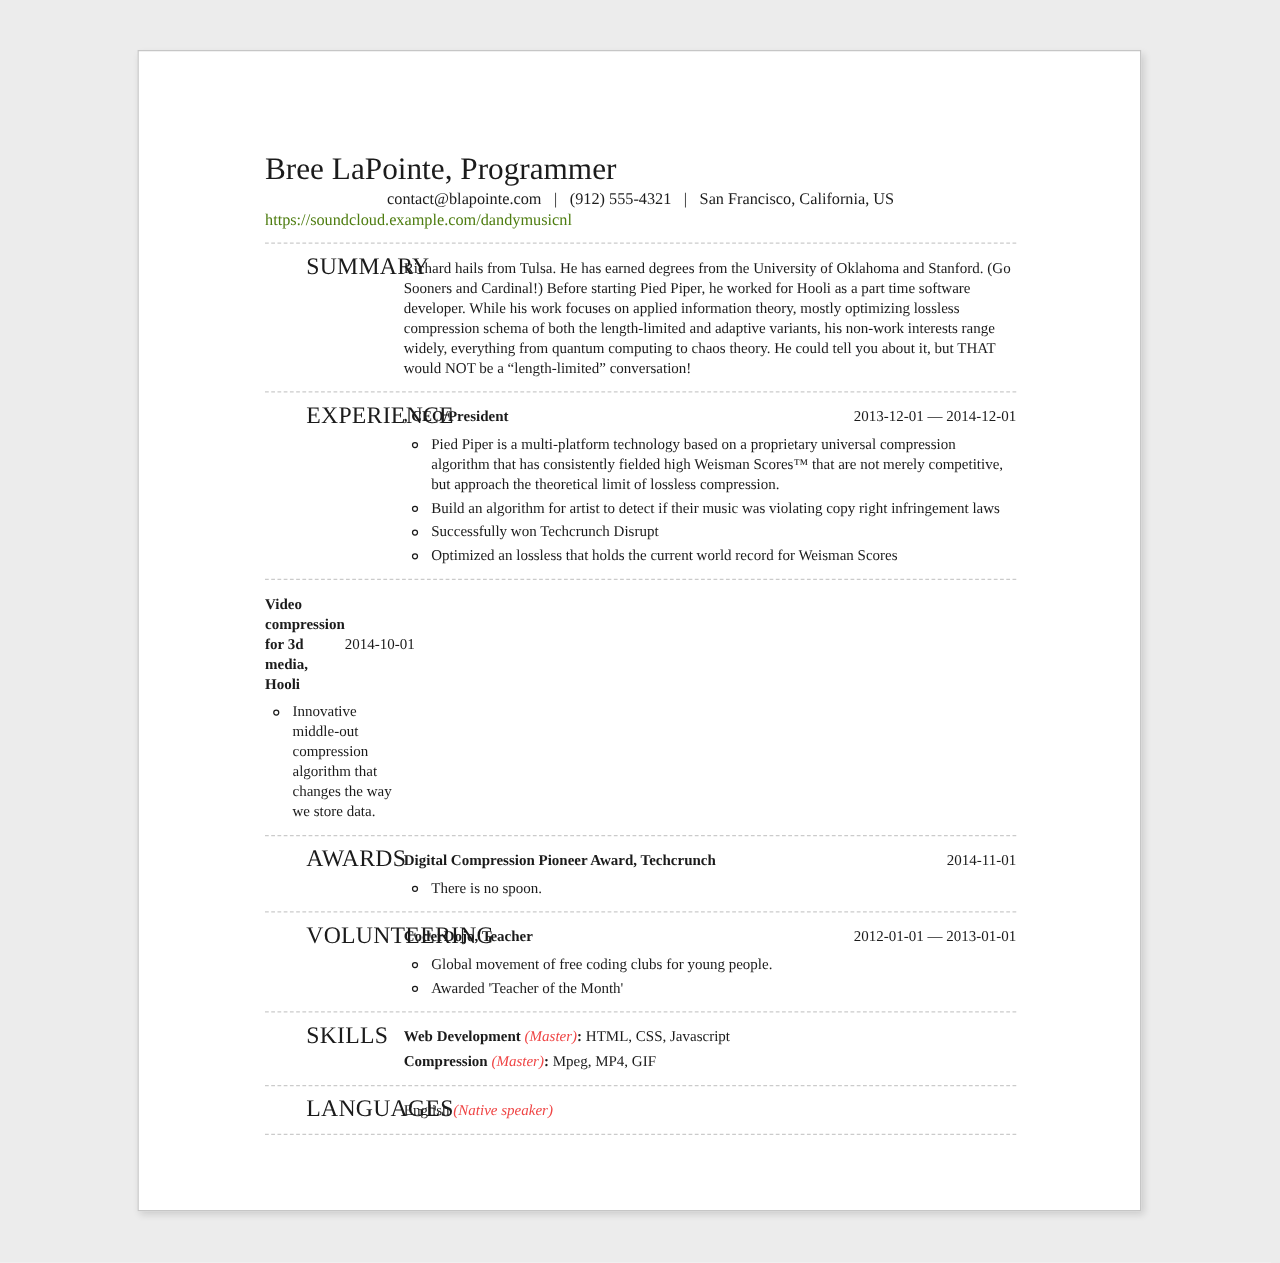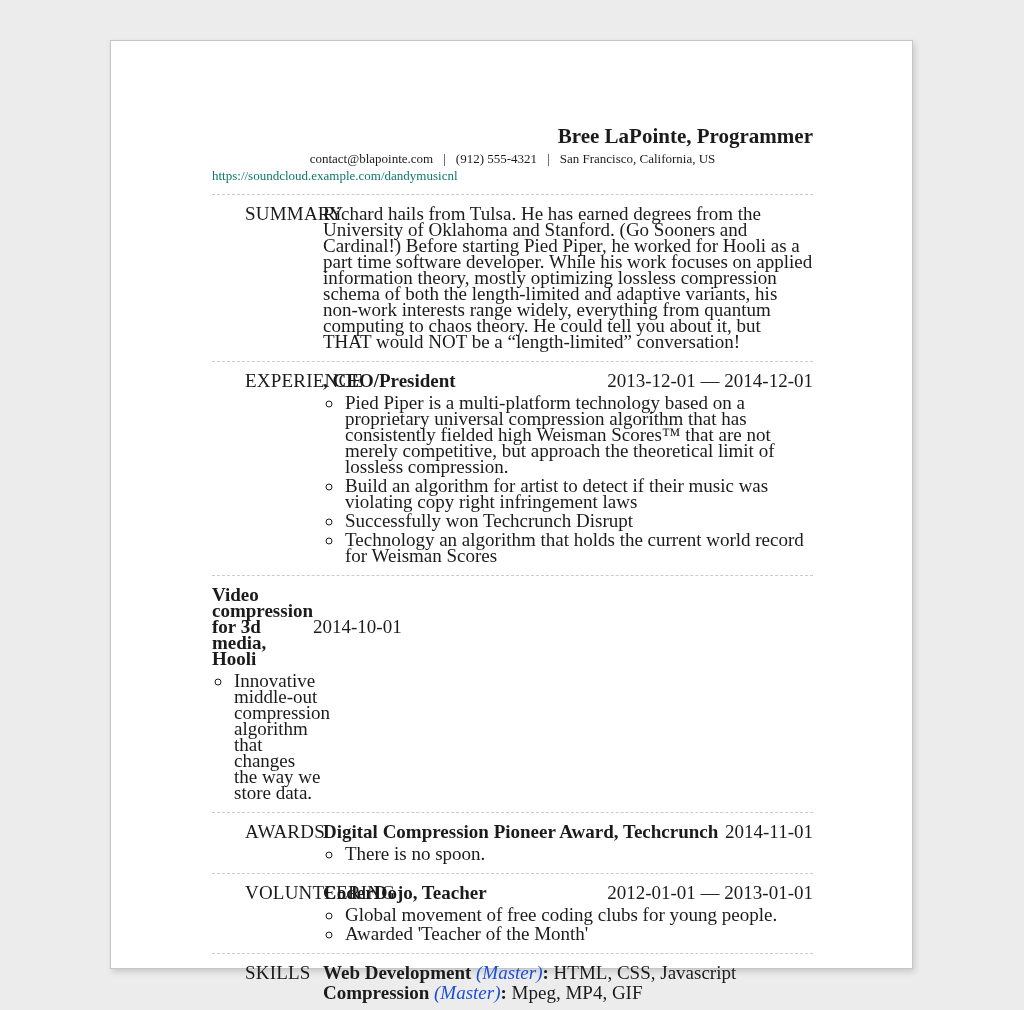--- a/index.html
+++ b/index.html
@@ -16,64 +16,63 @@
     left: 110px; top: 40px;
     width: 803px; height: 929px;
     background: #ffffff;
     border: 1px solid #c6c6c6;
     box-shadow: 2px 3px 6px rgba(0,0,0,0.14);
   }
   .inner { padding: 83px 99px 0 101px; }
 
   
   .name {
-    font-size: 21px;
-    font-weight: 700;
+    font-size: 25px;
+    font-weight: 400;
     line-height: 24px;
     margin: 0;
-    text-align: right;
   }
   .contact-line {
     margin-top: 3px;
     font-size: 13px;
     line-height: 16px;
     white-space: nowrap;
     text-align: center;
   }
   .contact-line .sep { margin: 0 10px; }
   .link-line { margin-top: 1px; font-size: 13px; line-height: 16px; }
-  .link-line a { color: #0f766e; text-decoration: none; cursor: pointer; }
+  .link-line a { color: #4d7c0f; text-decoration: none; cursor: pointer; }
 
   
   .sections { margin-top: 10px; border-bottom: 1px dashed #cbcbcb; }
   section {
     border-top: 1px dashed #cbcbcb;
     padding: 11px 0;
     display: grid;
     grid-template-columns: 111px auto;
   }
   .label { font-size: 19px; line-height: 16px; letter-spacing: 0.2px; margin-left: 33px; }
-  .body  { font-size: 19px; line-height: 16px; }
+  .body  { font-size: 12px; line-height: 16px; }
   .body p { margin: 0; }
 
   .titlerow { display: flex; justify-content: space-between; align-items: center; }
   .title { font-weight: bold; }
   .date  { font-weight: normal; white-space: nowrap; }
 
   ul { list-style: circle; margin: 6px 0 0 0; padding-left: 21px; }
   li { margin-bottom: 3px; padding-left: 1px; }
   li:last-child { margin-bottom: 0; }
   ul.courses { display: grid; grid-template-columns: 158px auto; }
   ul.courses li { margin-bottom: 0; }
 
   .degree-line { line-height: 16px; }
   .skill-line { margin-bottom: 4px; }
   .skill-line:last-child { margin-bottom: 0; }
   .bold { font-weight: bold; }
-  .muted { color: #1d4ed8; font-style: italic; }
+  .muted { color: #ef4444; font-style: italic; }
 </style>
 </head>
 <body>
 
 <div class="paper">
   <div class="inner">
 
     <header>
       <h1 class="name">Bree LaPointe, Programmer</h1>
       <div class="contact-line">
@@ -97,21 +96,21 @@
         <div class="label">EXPERIENCE</div>
         <div class="body">
           <div class="titlerow">
             <span class="title">, CEO/President</span>
             <span class="date">2013-12-01 — 2014-12-01</span>
           </div>
           <ul>
             <li>Pied Piper is a multi-platform technology based on a proprietary universal compression algorithm that has consistently fielded high Weisman Scores™ that are not merely competitive, but approach the theoretical limit of lossless compression.</li>
             <li>Build an algorithm for artist to detect if their music was violating copy right infringement laws</li>
             <li>Successfully won Techcrunch Disrupt</li>
-            <li>Technology an algorithm that holds the current world record for Weisman Scores</li>
+            <li>Optimized an lossless that holds the current world record for Weisman Scores</li>
           </ul>
         </div>
       </section>
 
       <section>
         <div class="body">
           <div class="titlerow">
             <span class="title">Video compression for 3d media, Hooli</span>
             <span class="date">2014-10-01</span>
           </div>

